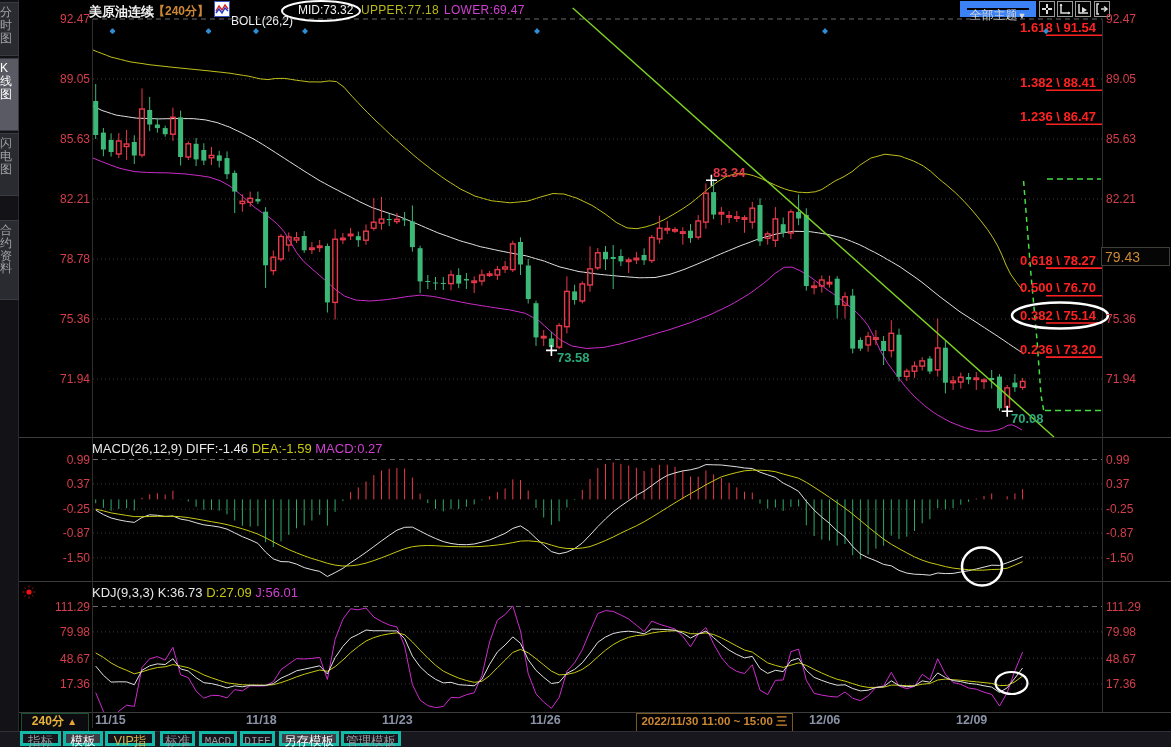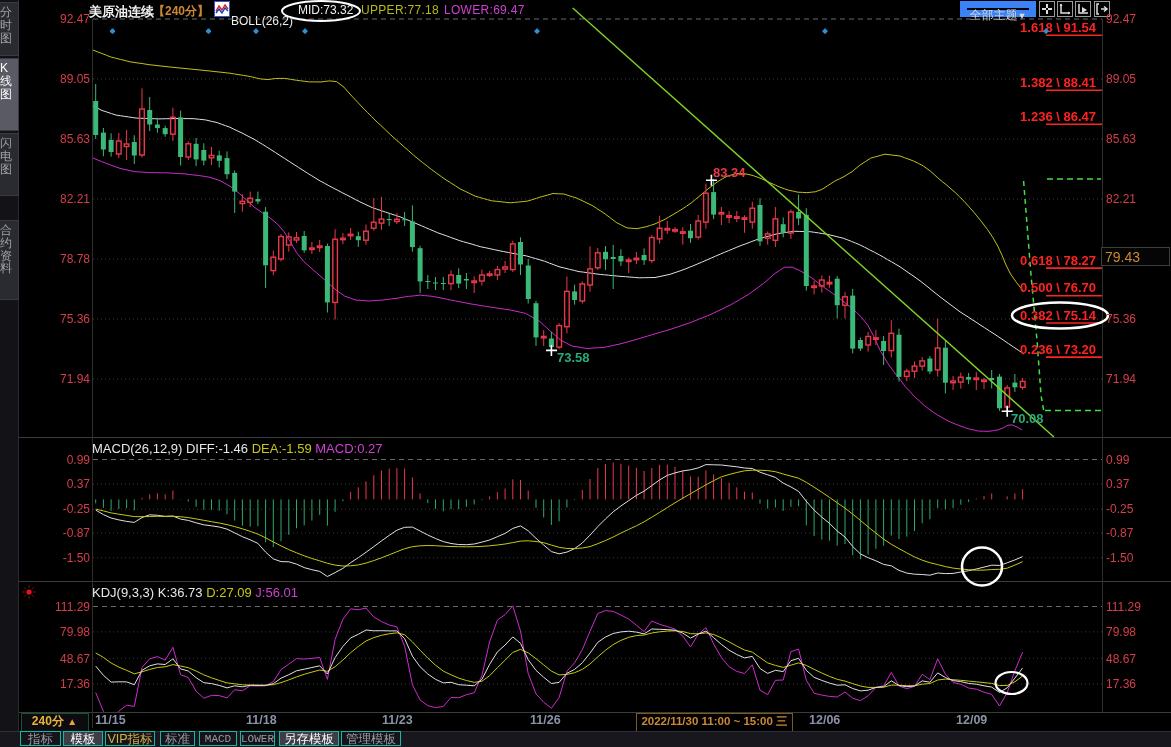--- a/index.html
+++ b/index.html
@@ -1,19 +1,19 @@
 <!DOCTYPE html>
 <html><head><meta charset="utf-8">
 <style>
 *{margin:0;padding:0;box-sizing:border-box}
 body{width:1171px;height:747px;background:#000;overflow:hidden;position:relative;font-family:"Liberation Sans",sans-serif}
 .abs{position:absolute}
 .vtab{position:absolute;left:0;width:19px;background:#2a2a31;color:#a0a0a8;font-size:12px;line-height:12.8px;text-align:left;padding-top:3px;border:1px solid #3a3a42;border-left:none}
 .vtab.sel{background:#5a5a64;color:#fff}
-.btab{position:absolute;top:730.5px;height:15.5px;font-size:12.5px;line-height:15px;color:#9a9aa2;text-align:center;border:1px solid #14b8a6;background:#14141a}
+.btab{position:absolute;top:730.5px;height:15.5px;font-size:12.5px;line-height:15px;color:#9a9aa2;text-align:center;border:3px solid #14b8a6;background:#14141a}
 .btab.hl{background:#3d3d46;color:#fff}
 .dlab{position:absolute;top:712.5px;font-size:12.5px;color:#8a93a6;font-weight:bold}
 </style></head>
 <body>
 
 <div class="abs" style="left:19px;top:0;width:1152px;height:18px;background:#000"></div>
 <div class="abs" style="left:89px;top:3px;font-size:13px;color:#f2f2f2;font-weight:bold">美原油连续</div>
 <div class="abs" style="left:153px;top:3px;font-size:12px;color:#cc8833;font-weight:bold">【240分】</div>
 <div class="abs" style="left:214px;top:1px;width:16px;height:16px;background:#fff;border:1px solid #3a56c8">
   <svg width="14" height="14" viewBox="0 0 14 14">
@@ -618,15 +618,15 @@
 <div class="abs" style="left:636px;top:712.5px;width:157px;height:28px;border:1px solid #7a5a22;color:#cc8833;font-size:11.5px;font-weight:bold;text-align:center;line-height:14px;white-space:nowrap">2022/11/30 11:00 ~ 15:00 三</div>
 <div class="dlab" style="left:809px">12/06</div>
 <div class="dlab" style="left:956px">12/09</div>
 
 <div class="abs" style="left:0;top:731px;width:1171px;height:16px;background:#17171d;border-top:1px solid #303038"></div>
 <div class="btab" style="left:20px;width:41px">指标</div>
 <div class="btab hl" style="left:63px;width:40px">模板</div>
 <div class="btab" style="left:105px;width:50px;color:#d4b34a">VIP指标</div>
 <div class="btab" style="left:160px;width:35px">标准</div>
 <div class="btab" style="left:199px;width:38px;font-family:Liberation Mono, monospace;font-size:11px">MACD</div>
-<div class="btab" style="left:240px;width:35px;font-family:'Liberation Mono',monospace;font-size:11px">LOWER</div>
+<div class="btab" style="left:240px;width:35px;font-family:'Liberation Mono',monospace;font-size:11px">DIFF</div>
 <div class="btab hl" style="left:279px;width:60px">另存模板</div>
 <div class="btab" style="left:341px;width:60px">管理模板</div>
 
 </body></html>

